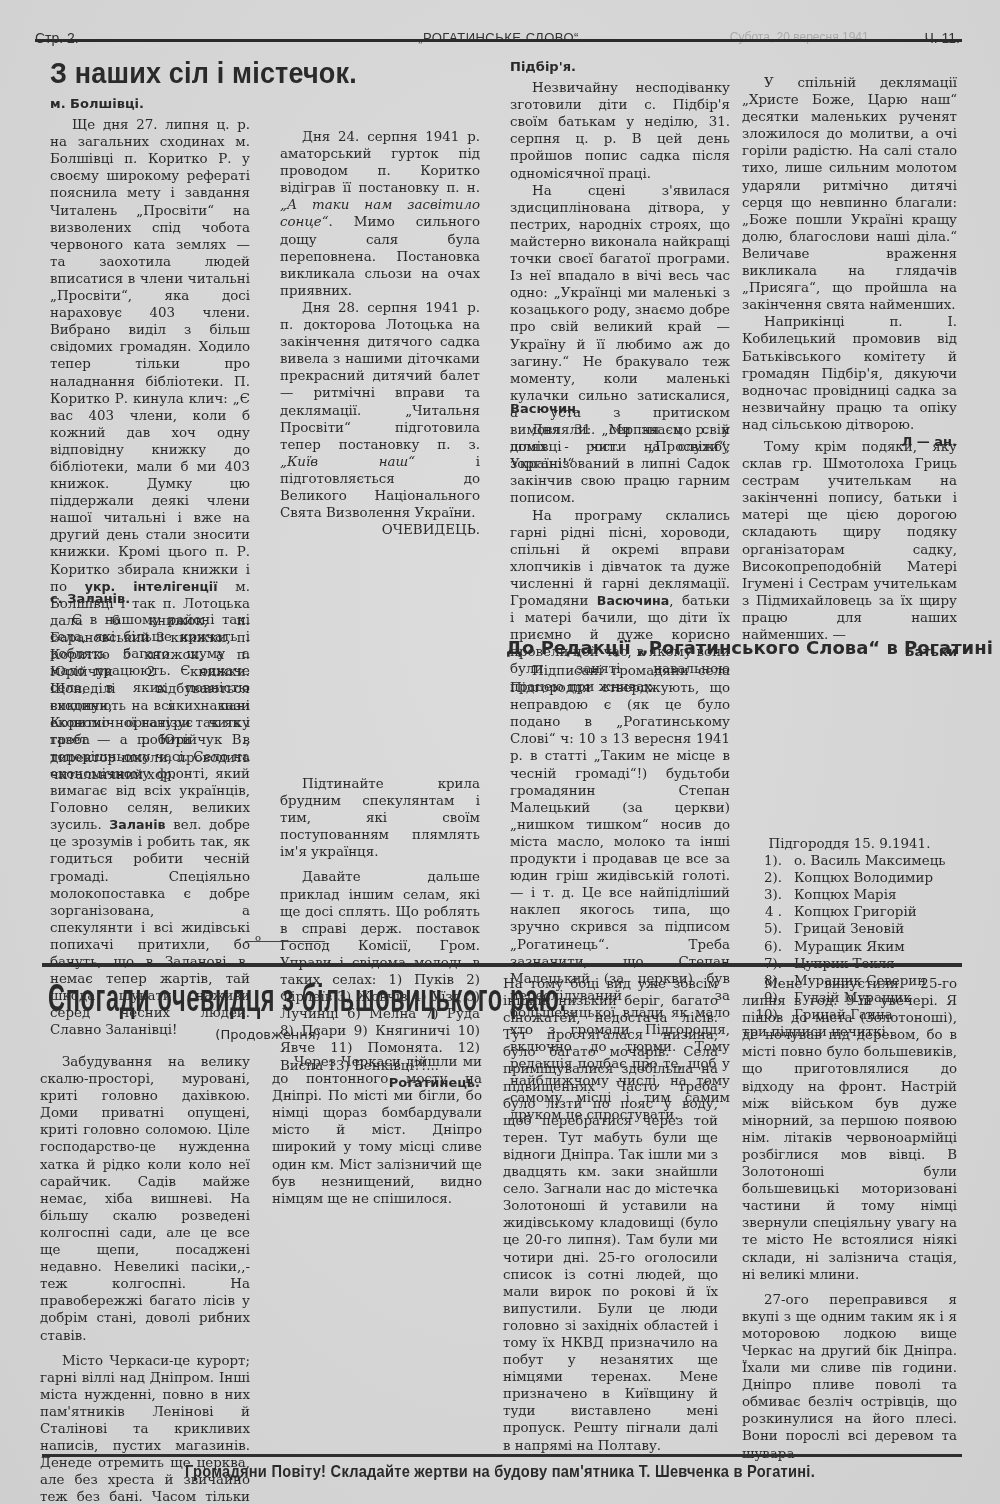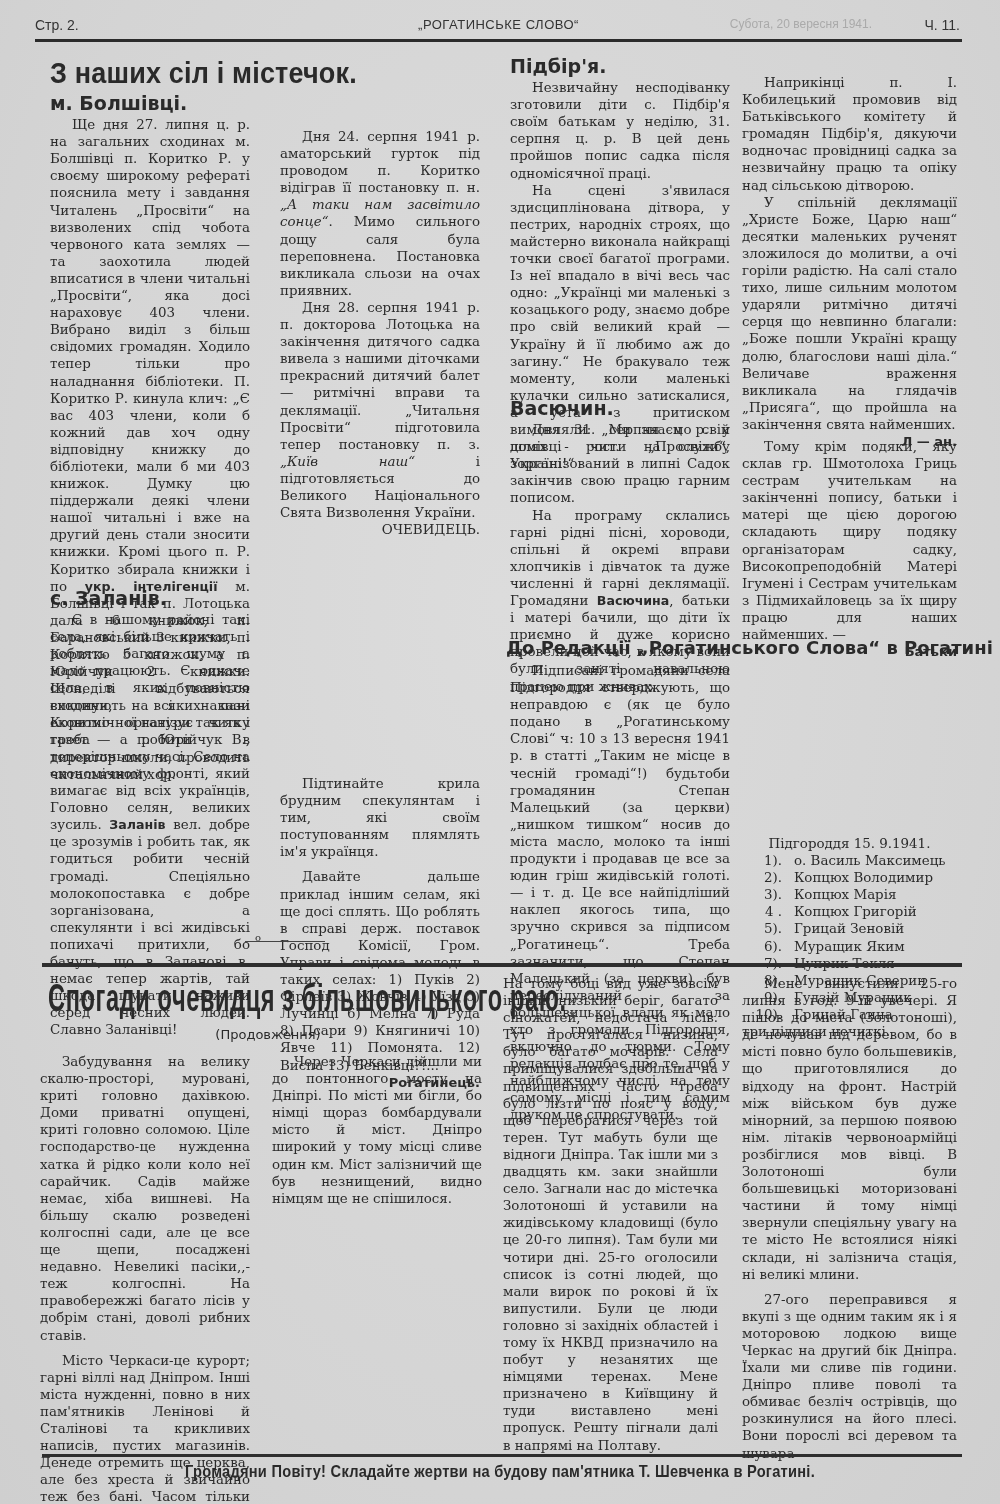--- a/index.html
+++ b/index.html
@@ -8,35 +8,35 @@
     background: #d9d9d9;
     color: #2a2a2a;
     font-family: "DejaVu Serif", "Liberation Serif", serif;
     position: relative;
   }
   .page {
     position: absolute; left: 0; top: 0; width: 1000px; height: 1504px;
     background: radial-gradient(ellipse at 50% 40%, #dcdcdc 0%, #d4d4d4 70%, #cfcfcf 100%);
   }
   .masthead {
-    position: absolute; left: 35px; top: 15px; width: 927px; height: 18px;
+    position: absolute; left: 35px; top: 28px; width: 927px; height: 18px;
     font-family: "Liberation Sans", sans-serif; font-size: 14px; color: #333;
   }
   .masthead .pg { position: absolute; left: 0; top: 2px; }
   .masthead .title { position: absolute; left: 0; right: 0; top: 2px; text-align: center; letter-spacing: 0.5px; font-size: 13px; }
   .masthead .date { position: absolute; right: 90px; top: 2px; color: #aaa; font-size: 12px; margin-left: 28px; }
   .masthead .num { position: absolute; right: 2px; top: 2px; }
   .rule-top { position: absolute; left: 35px; top: 39px; width: 927px; height: 3px; background: #2b2b2b; }
 
   .col { position: absolute; font-size: 13.4px; line-height: 17.1px; text-align: justify; }
   .col p { margin: 0; text-indent: 22px; }
   .col p.noindent { text-indent: 0; }
   .col .gap { height: 8px; }
   .sec-head {
-    font-family: "DejaVu Sans", sans-serif; font-weight: bold; font-size: 19px;
+    font-family: "DejaVu Sans", sans-serif; font-weight: bold; font-size: 13px;
     color: #2a2a2a; margin: 0 0 4px 0; text-indent: 0;
   }
   .big-head {
     position: absolute; left: 50px; top: 56px;
     font-family: "Liberation Sans", sans-serif; font-weight: bold; font-size: 30px;
     letter-spacing: 0.2px; color: #2a2a2a; transform: scaleX(0.9); transform-origin: left;
   }
   .sign { text-align: right; text-indent: 0 !important; }
   .sign-bold { text-align: right; text-indent: 0 !important; font-family: "DejaVu Sans", sans-serif; font-weight: bold; font-size: 13px; }
   .b { font-family: "DejaVu Sans", sans-serif; font-weight: bold; font-size: 12.6px; }
@@ -104,22 +104,22 @@
   </div>
   <div class="dash-rule"></div>
 
   <div class="col" style="left:510px; top:58px; width:220px;">
     <div class="sec-head">Підбір'я.</div>
     <p>Незвичайну несподіванку зготовили діти с. Підбір'я своїм батькам у неділю, 31. серпня ц. р. В цей день пройшов попис садка після одномісячної праці.</p>
     <p>На сцені з'явилася здисциплінована дітвора, у пестрих, народніх строях, що майстерно виконала найкращі точки своєї багатої програми. Із неї впадало в вічі весь час одно: „Українці ми маленькі з козацького роду, знаємо добре про свій великий край — Україну й її любимо аж до загину.“ Не бракувало теж моменту, коли маленькі кулачки сильно затискалися, а уста з притиском вимовляли: „Ми знаємо свій шлях - рости на службу Україні!“</p>
   </div>
 
   <div class="col" style="left:742px; top:74px; width:215px;">
+    <p>У спільній деклямації „Христе Боже, Царю наш“ десятки маленьких рученят зложилося до молитви, а очі горіли радістю. На салі стало тихо, лише сильним молотом ударяли ритмічно дитячі серця що невпинно благали: „Боже пошли Україні кращу долю, благослови наші діла.“ Величаве враження викликала на глядачів „Присяга“, що пройшла на закінчення свята найменших.</p>
     <p>Наприкінці п. І. Кобилецький промовив від Батьківського комітету й громадян Підбір'я, дякуючи водночас провідниці садка за незвичайну працю та опіку над сільською дітворою.</p>
-    <p>У спільній деклямації „Христе Боже, Царю наш“ десятки маленьких рученят зложилося до молитви, а очі горіли радістю. На салі стало тихо, лише сильним молотом ударяли ритмічно дитячі серця що невпинно благали: „Боже пошли Україні кращу долю, благослови наші діла.“ Величаве враження викликала на глядачів „Присяга“, що пройшла на закінчення свята найменших.</p>
     <p class="sign-bold">Л — ан.</p>
   </div>
 
   <div class="col" style="left:510px; top:400px; width:220px;">
     <div class="sec-head">Васючин.</div>
     <p>Дня 31. серпня ц р. у домівці чит. „Просвіти“, зорганізований в липні Садок закінчив свою працю гарним пописом.</p>
     <p><span>На програму склались гарні рідні пісні, хороводи, спільні й окремі вправи хлопчиків і дівчаток та дуже численні й гарні деклямації. Громадяни</span> <span class="b">Васючина</span><span>, батьки і матері бачили, що діти їх приємно й дуже корисно провели цей час, в якому вони були заняті навальною працею при жнивах.</span></p>
   </div>
   <div class="col" style="left:742px; top:438px; width:215px;">
     <p>Тому крім подяки, яку склав гр. Шмотолоха Гриць сестрам учителькам на закінченні попису, батьки і матері ще цією дорогою складають щиру подяку організаторам садку, Високопреподобній Матері Ігумені і Сестрам учителькам з Підмихайловець за їх щиру працю для наших найменших. —</p>

